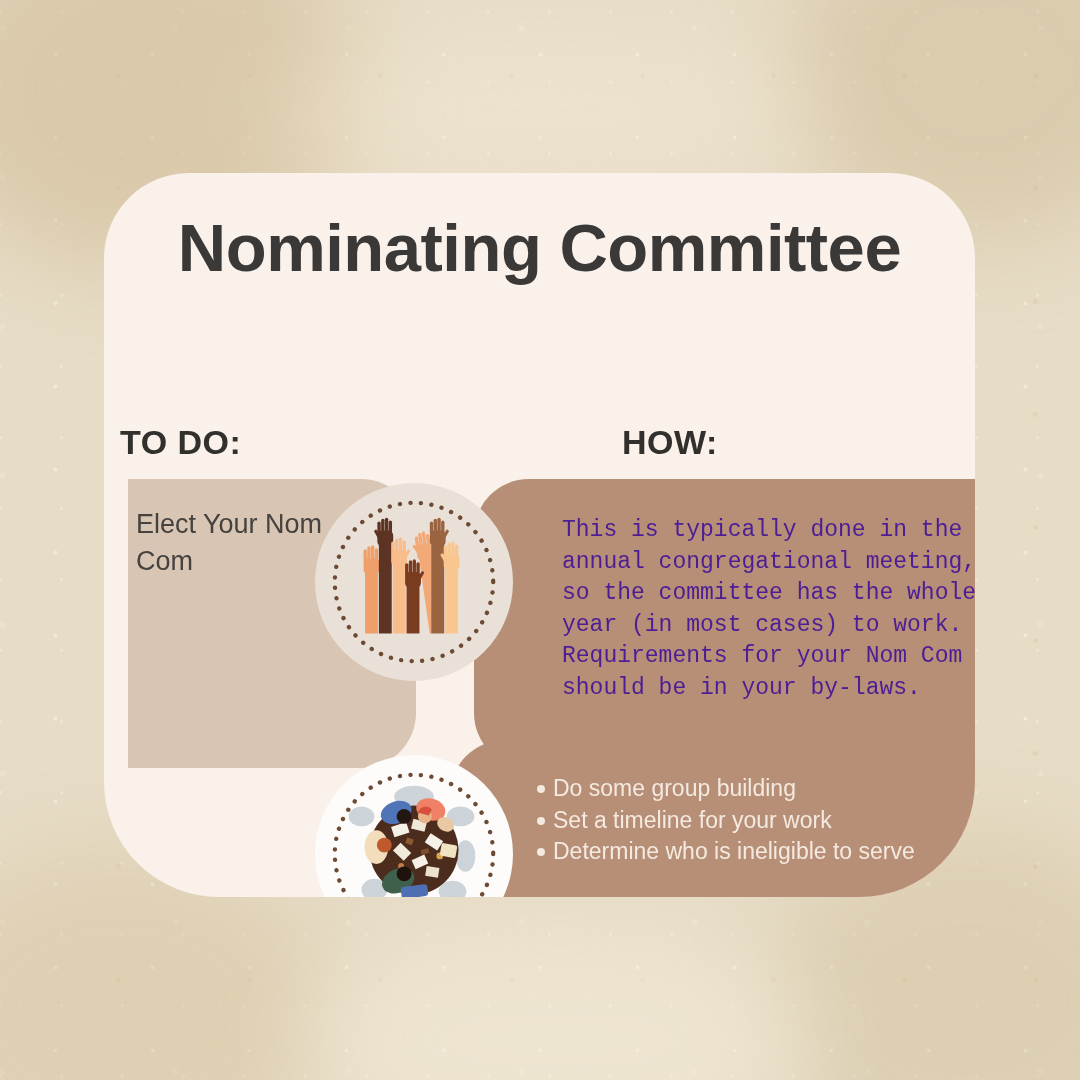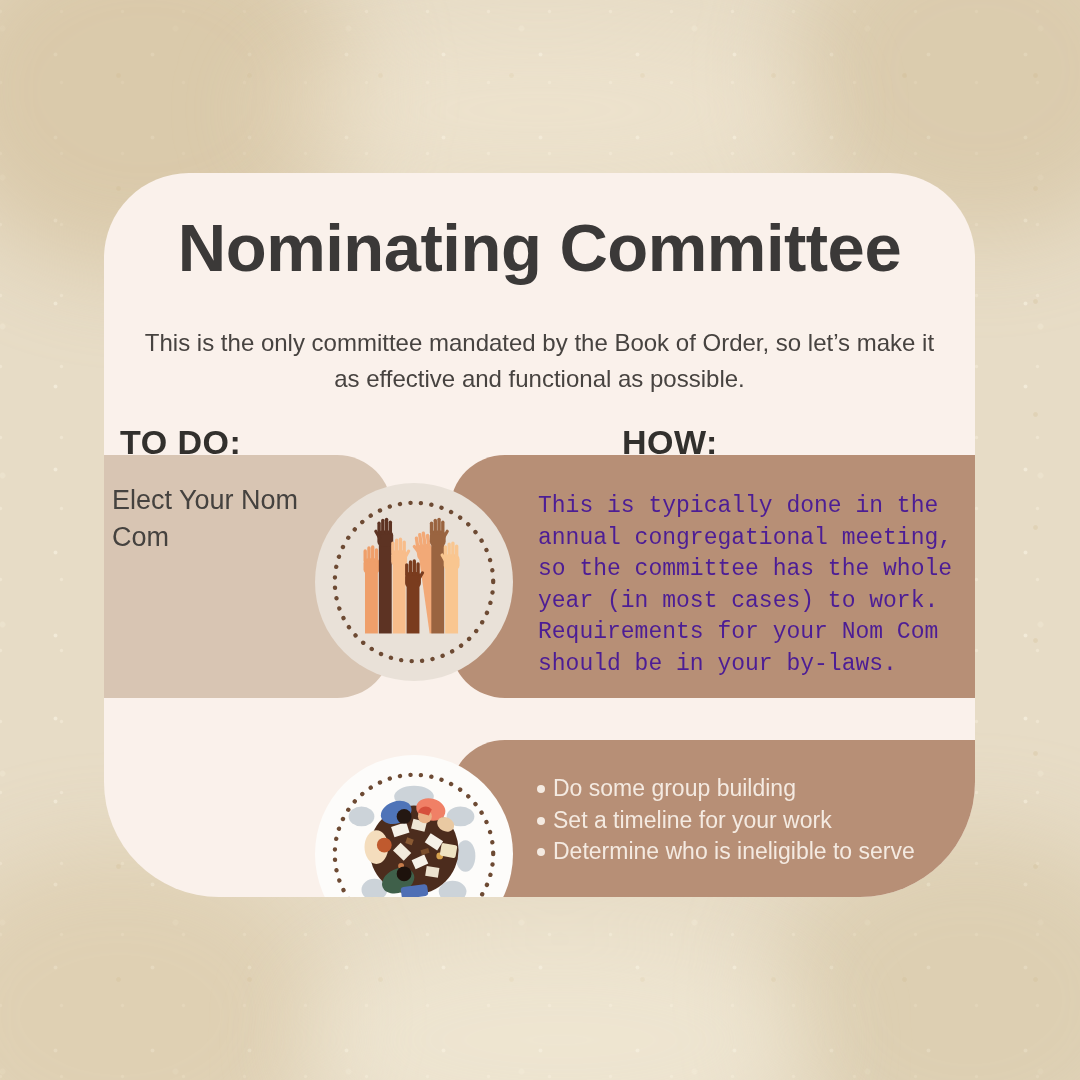--- a/index.html
+++ b/index.html
@@ -46,21 +46,21 @@
     position:absolute; top:252px; font-size:34px; font-weight:700;
     letter-spacing:0.5px; color:#32302d; line-height:34px;
   }
   .col-head.todo { left:16px; }
   .col-head.how  { left:518px; }
 
   
   .box { position:absolute; }
   .box.left  { left:0;     width:288px; background:#d8c5b3; }
   .box.right { left:346px; width:525px; background:#b78f76; }
-  .r1 { top:282px; height:243px; }
+  .r1 { top:306px; height:289px;margin-left:24px; }
   .r2 { top:567px; height:157px; }
   .r1.left  { border-radius:0 55px 55px 0; }
   .r1.right { border-radius:55px 0 0 55px; }
   .r2.left  { border-radius:0 55px 0 0; }
   .r2.right { border-radius:55px 0 0 0; }
 
   .box-title {
     position:absolute; left:8px; width:218px;
     font-size:27px; line-height:37px; color:#45423f;
   }
@@ -102,23 +102,20 @@
   <div class="blob b3"></div>
   <div class="blob b4"></div>
   <div class="blob b5"></div>
   <div class="blob b6"></div>
 </div>
 
 <div class="card">
 
   <h1 class="title">Nominating Committee</h1>
 
-  <p class="subtitle"><span>This is the only committee mandated by the Book of Order, so let’s make it</span><br>
-    <span>as effective and functional as possible.</span>
-  </p>
 
   <div class="col-head todo">TO DO:</div>
   <div class="col-head how">HOW:</div>
 
   <div class="box left r1">
     <div class="box-title">Elect Your Nom Com</div>
   </div>
   <div class="box right r1">
     <p class="how-text">This is typically done in the annual congregational meeting, so the committee has the whole year (in most cases) to work. Requirements for your Nom Com should be in your by-laws.</p>
   </div>

